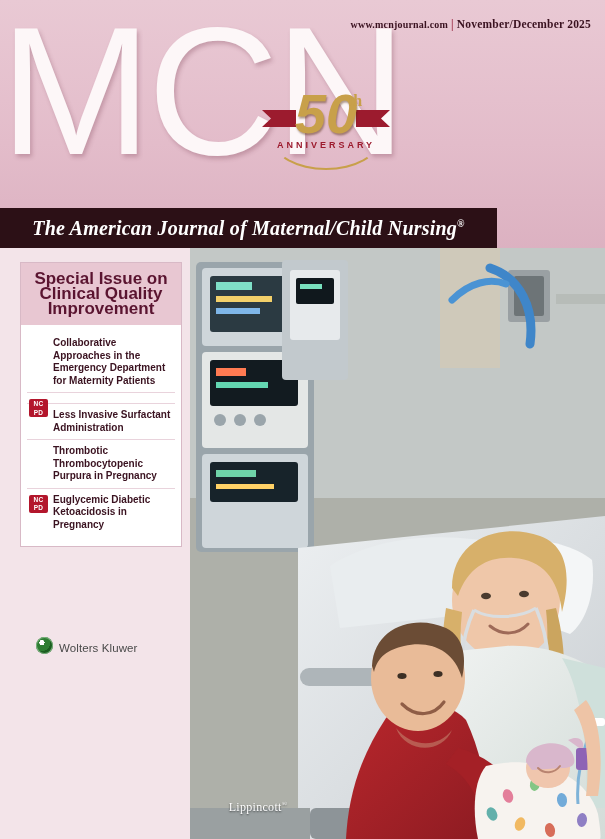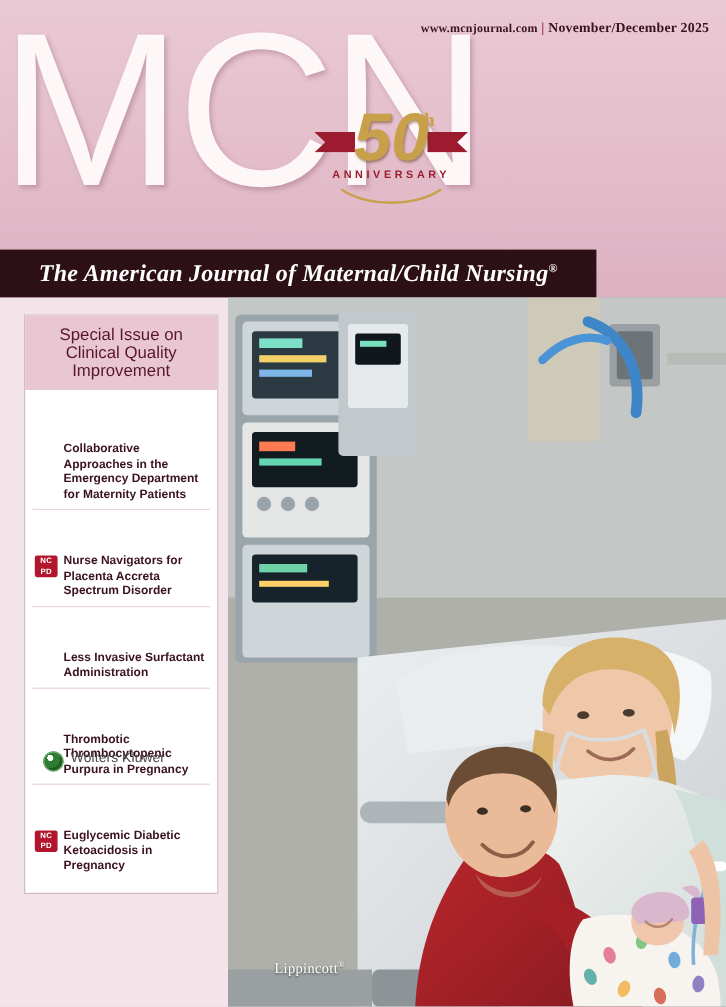--- a/index.html
+++ b/index.html
@@ -186,33 +186,32 @@
     background: #ffffff;
     border: 1px solid #d8b9c6;
   }
   .contents-head {
     background: #e8c7d2;
     padding: 8px 8px 9px 8px;
     text-align: center;
   }
   .contents-head .h {
     font-family: "Liberation Sans", sans-serif;
-    font-size: 14px;
-    font-weight: normal;
+    font-size: 17px;
+    font-weight: bold;
     color: #5a1430;
     line-height: 15px;
   }
   .toc-list {
     padding: 7px 6px 10px 6px;
   }
   .toc-item {
     position: relative;
     padding: 5px 4px 5px 26px;
     border-bottom: 1px solid #e9d3dc;
-    margin-top: 32px;
   }
   .toc-item:last-child { border-bottom: none; }
   .toc-item .t {
     font-family: "Liberation Sans", sans-serif;
     font-size: 10px;
     line-height: 12.5px;
     font-weight: bold;
     color: #3a1220;
   }
   .ncpd {
@@ -231,23 +230,23 @@
     text-align: center;
     padding-top: 1px;
     box-sizing: border-box;
     letter-spacing: 0.3px;
   }
 
   
   .wk {
     position: absolute;
     left: 36px;
-    top: 378px;
+    top: 389px;
     display: flex;
-    align-items: flex-start;
+    align-items: flex-end;
     gap: 6px;
   }
   .wk .globe {
     width: 17px; height: 17px;
     border-radius: 50%;
     background: radial-gradient(circle at 35% 33%, #ffffff 0 16%, #2e7d32 17% 52%, #1b5e20 53% 100%);
     box-shadow: inset 0 0 0 1px #7ab07d;
   }
   .wk .wktxt {
     font-family: "Liberation Sans", sans-serif;
@@ -434,21 +433,20 @@
         <div class="h">Special Issue on Clinical Quality Improvement</div>
       </div>
       <div class="toc-list">
 
         <div class="toc-item">
           <div class="t">Collaborative Approaches in the Emergency Department for Maternity Patients</div>
         </div>
 
         <div class="toc-item">
           <div class="ncpd">NC<br>PD</div>
-          <div class="t">Nurse Navigators for Placenta Accreta Spectrum Disorder</div>
         </div>
 
         <div class="toc-item">
           <div class="t">Less Invasive Surfactant Administration</div>
         </div>
 
         <div class="toc-item">
           <div class="t">Thrombotic Thrombocytopenic Purpura in Pregnancy</div>
         </div>
 

